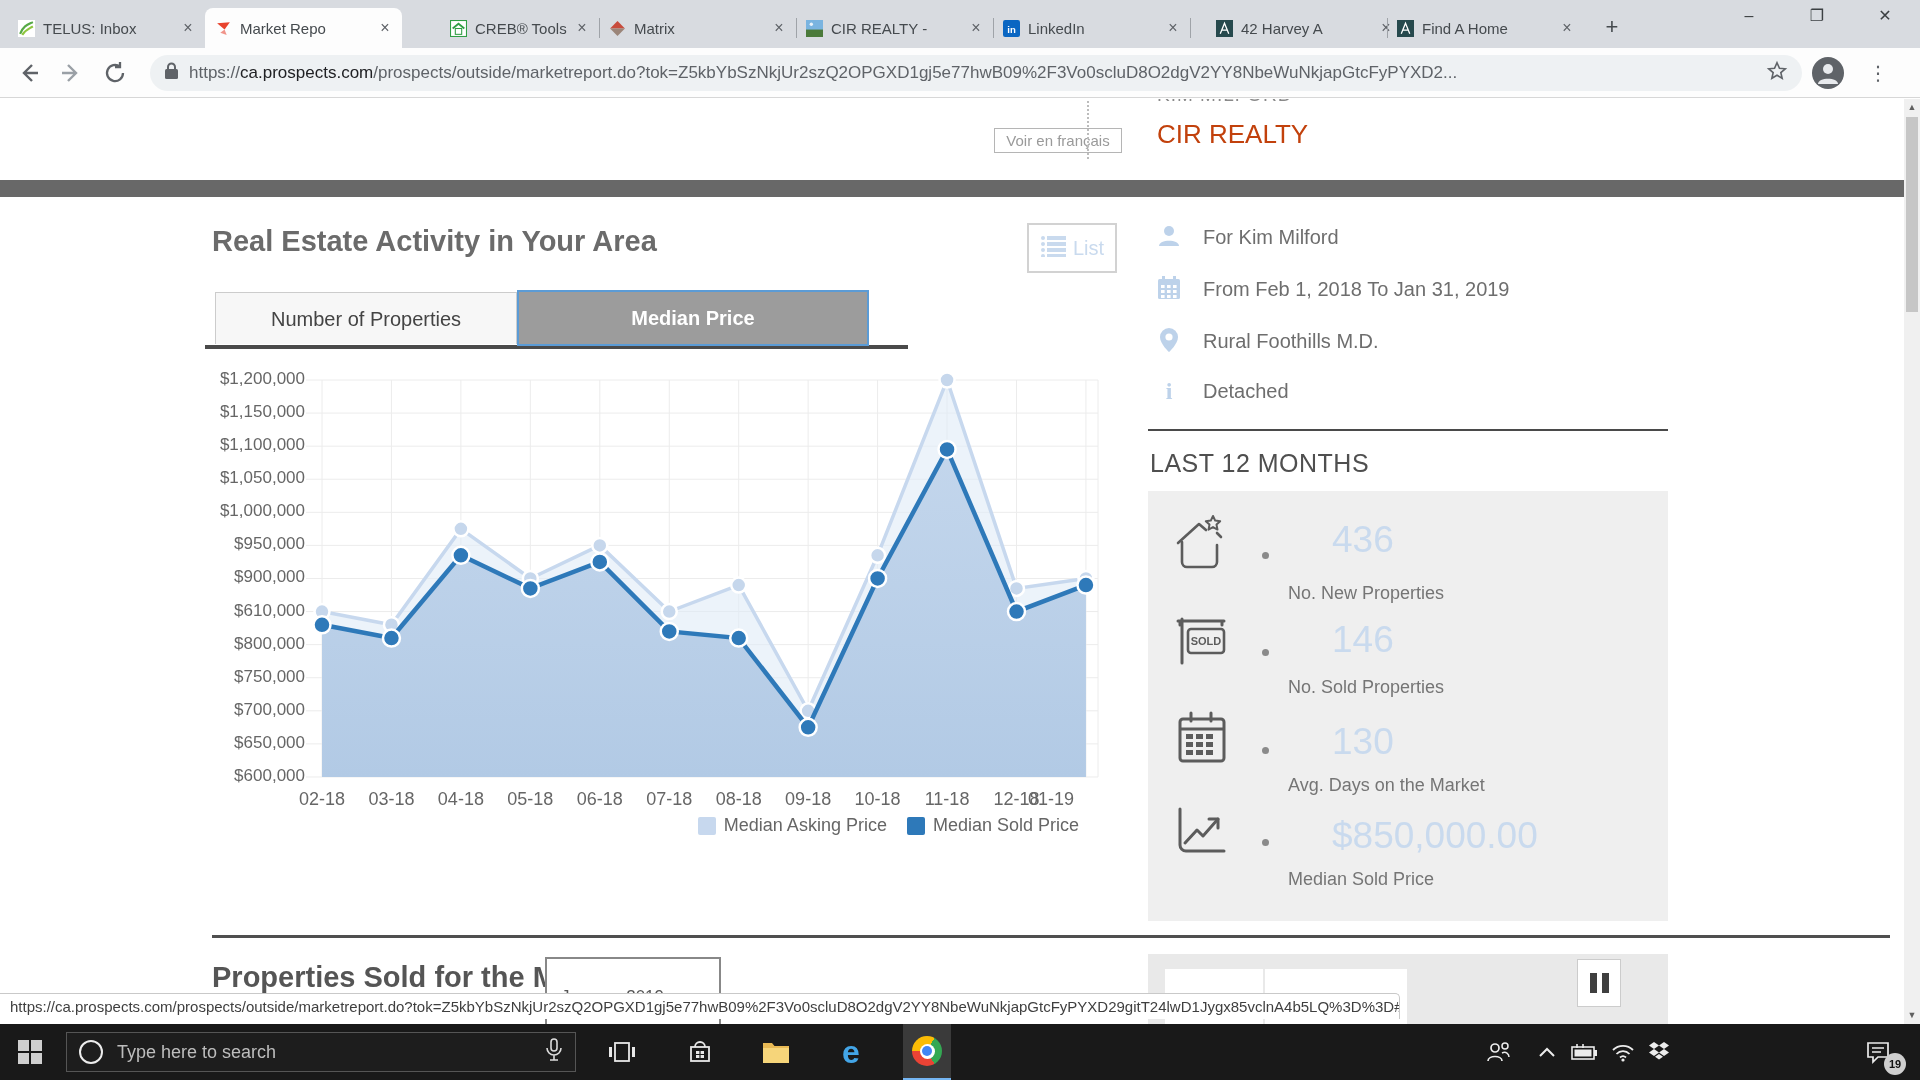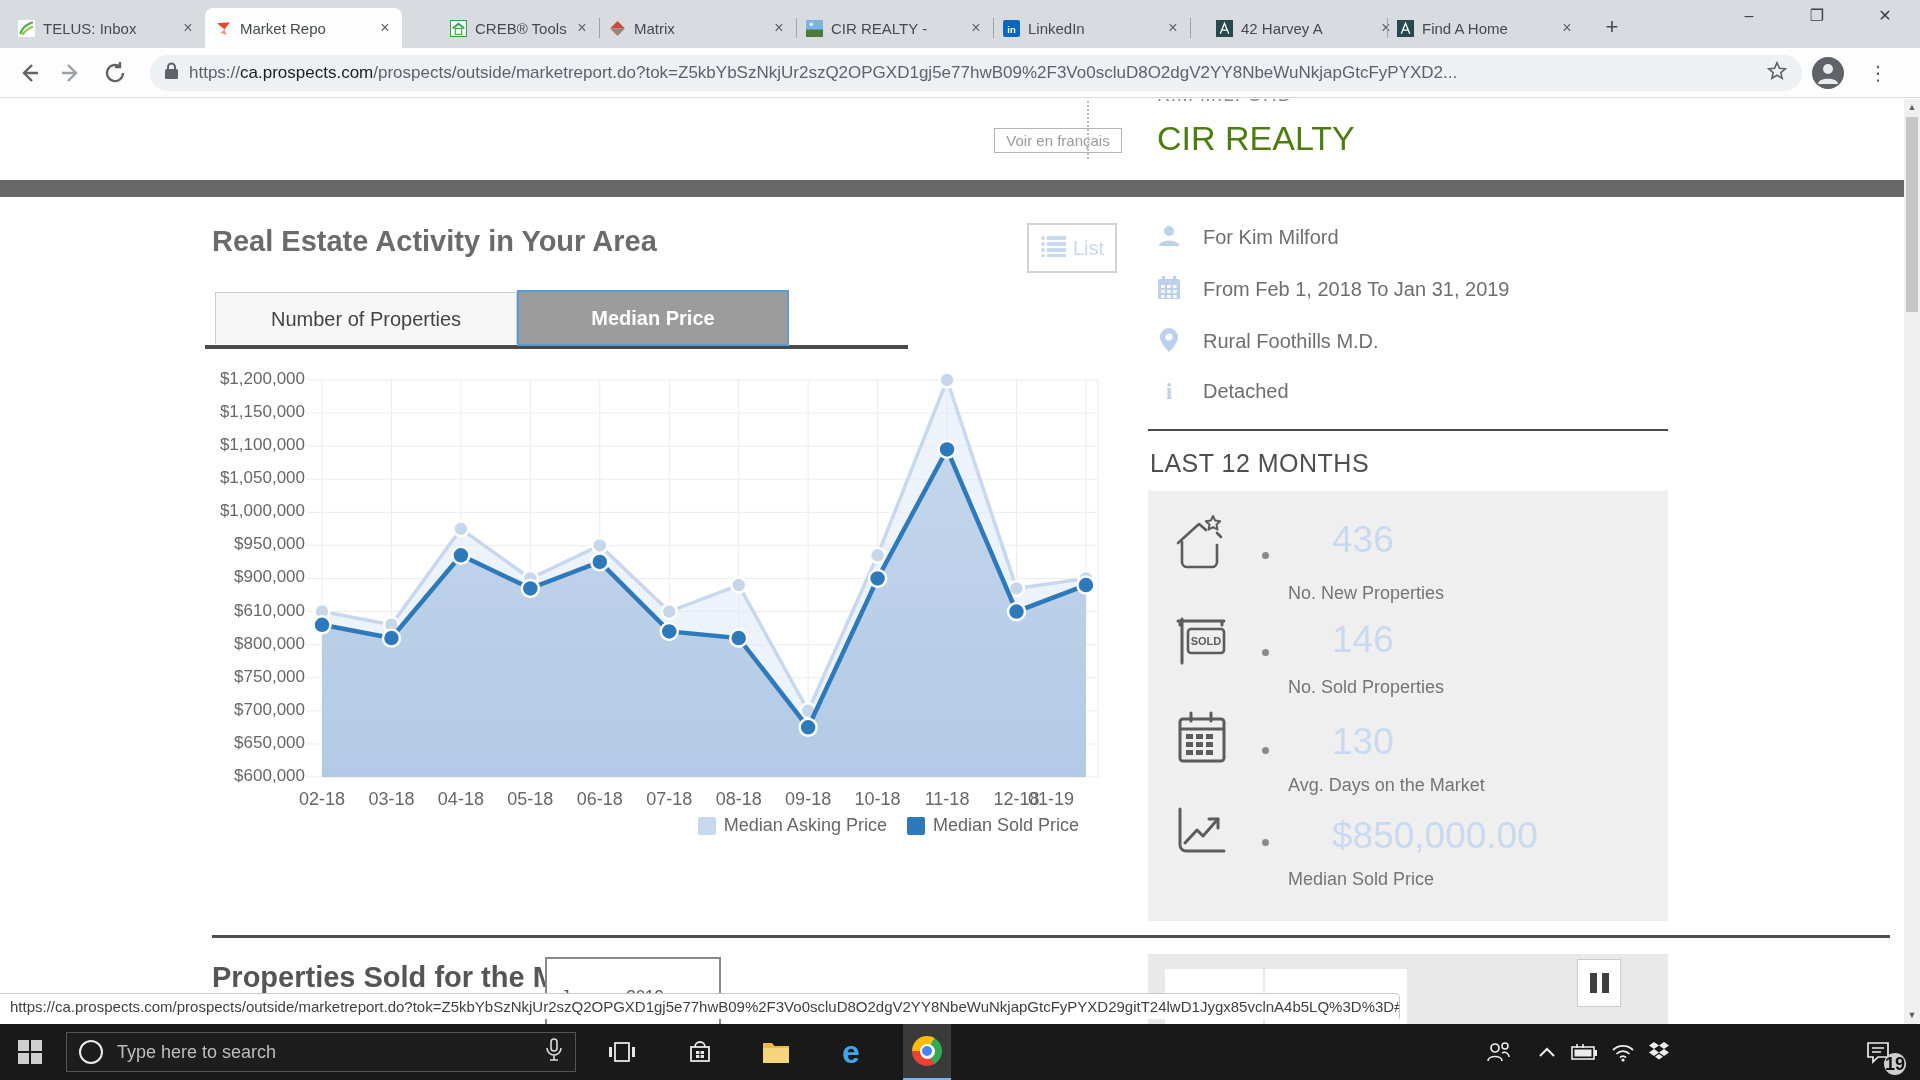--- a/index.html
+++ b/index.html
@@ -39,30 +39,30 @@
           font-family:"Liberation Serif", serif; font-size:46px; font-weight:700;
           border:3px solid #fff; border-radius:50%; padding:2px 16px; }
   #logo .word { position:absolute; left:0; right:0; bottom:3px; font-family:"Liberation Serif", serif;
           font-size:25px; font-weight:700; letter-spacing:2px; }
   #mkt-report { position:absolute; left:760px; top:-26px; width:360px; text-align:right;
           font-size:26px; font-weight:700; color:#9aa0a5; letter-spacing:1px; }
   #voir { position:absolute; left:994px; top:29px; width:128px; height:25px; border:1px solid #b5b5b5;
           font-size:15px; color:#9a9a9a; text-align:center; line-height:23px; background:#fff; }
   #hdr-divider { position:absolute; left:1087px; top:-2px; height:62px; border-left:2px dotted #bcbcbc; }
   #agent-top { position:absolute; left:1157px; top:-15px; font-size:19px; color:#8a8a8a; letter-spacing:1px; }
-  #agent-name { position:absolute; left:1157px; top:20px; font-size:34px; color:#4d7c0f; }
+  #agent-name { position:absolute; left:1157px; top:20px; font-size:26px; color:#c2410c; }
   #band { position:absolute; left:0; top:81px; width:1904px; height:17px; background:var(--band-gray); }
   #page-title { position:absolute; left:212px; top:126px; font-size:29px; font-weight:600; color:#6b6b6b; }
   #list-btn { position:absolute; left:1027px; top:124px; width:90px; height:50px; border:2px solid #d2d2d2;
           background:#fff; display:flex; align-items:center; justify-content:center; gap:7px;
           color:var(--light-blue); font-size:20px; }
   .ptab { position:absolute; text-align:center; font-size:20px; }
   #ptab-count { left:215px; top:193px; width:302px; height:52px; background:#f7f7f7;
           border:1px solid #ccc; border-bottom:none; color:#444; line-height:52px; }
-  #ptab-median { left:517px; top:191px; width:272px; height:56px; background:#9c9c9c;
+  #ptab-median { left:517px; top:191px; width:352px; height:56px; background:#9c9c9c;
           border:2px solid #5b9bd5; color:#fff; font-weight:700; line-height:52px; z-index:2; }
   #tab-underline { position:absolute; left:205px; top:246px; width:703px; height:4px; background:#4a4a4a; }
 
   .ylab { position:absolute; left:150px; width:155px; text-align:right; font-size:17px; color:#666; }
   .xlab { position:absolute; width:70px; text-align:center; font-size:18px; color:#666; top:690px; }
   #legend { position:absolute; top:716px; right:825px; display:flex; gap:20px; align-items:center;
             font-size:18px; color:#666; }
   .lg-item { display:flex; align-items:center; gap:8px; }
   .lg-sw { width:18px; height:18px; border-radius:2px; }
 
@@ -108,21 +108,21 @@
   #win-logo i { background:#cfcfcf; display:block; }
   #chrome-btn { background:#3a3a3a; border-bottom:2px solid #75b6f3; }
   .chrome-ic { width:30px; height:30px; border-radius:50%;
      background:conic-gradient(from 150deg, #ea4335 0deg 120deg, #fbbc05 120deg 240deg, #34a853 240deg 360deg);
      display:flex; align-items:center; justify-content:center; }
   .chrome-ic i { width:15px; height:15px; border-radius:50%; background:#fff;
      display:flex; align-items:center; justify-content:center; }
   .chrome-ic i b { width:10px; height:10px; border-radius:50%; background:#4286f5; display:block; }
   .edge-e { font-size:32px; font-weight:700; color:#43a5e7; font-family:"Liberation Sans",sans-serif; }
   #action-badge { position:absolute; left:1884px; top:1053px; width:22px; height:22px; border-radius:50%;
-     background:#cfcfcf; color:#111; font-size:18px; font-weight:700; text-align:center; line-height:22px; }
+     background:#cfcfcf; color:#111; font-size:11px; font-weight:700; text-align:center; line-height:22px; }
 </style>
 </head>
 <body>
 
 <div id="titlebar">
   <div id="tabstrip-slot">
       <div class="tab" style="left: 8px;">
         <span class="fav"><svg width="17" height="17" viewBox="0 0 16 16">
             <rect width="16" height="16" fill="#fff"></rect>
             <path d="M2 13 C5 5 10 4 14 2" stroke="#56a946" stroke-width="2" fill="none"></path>

